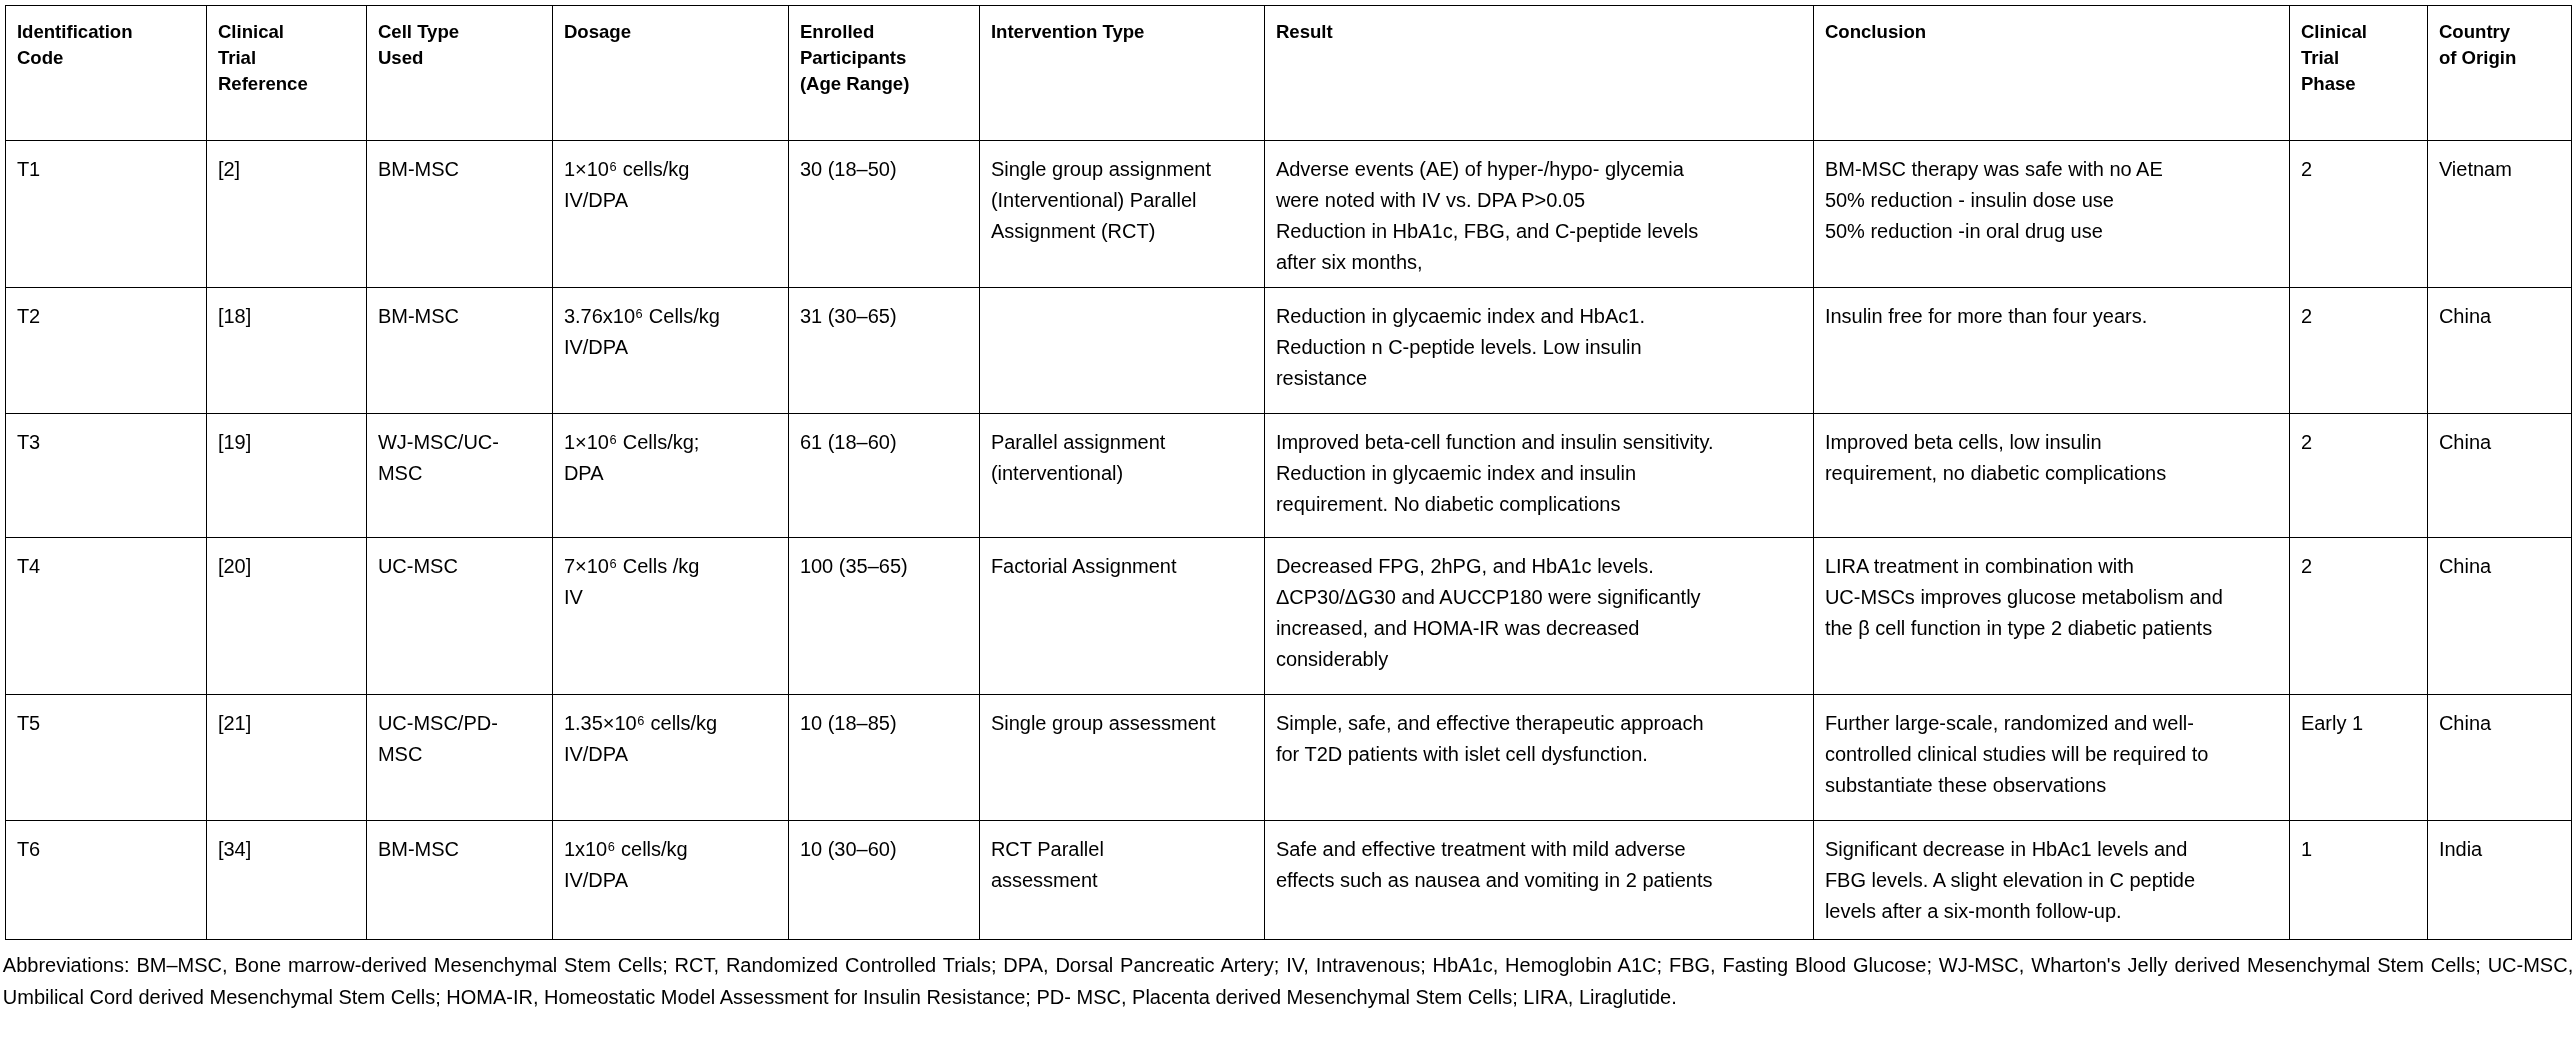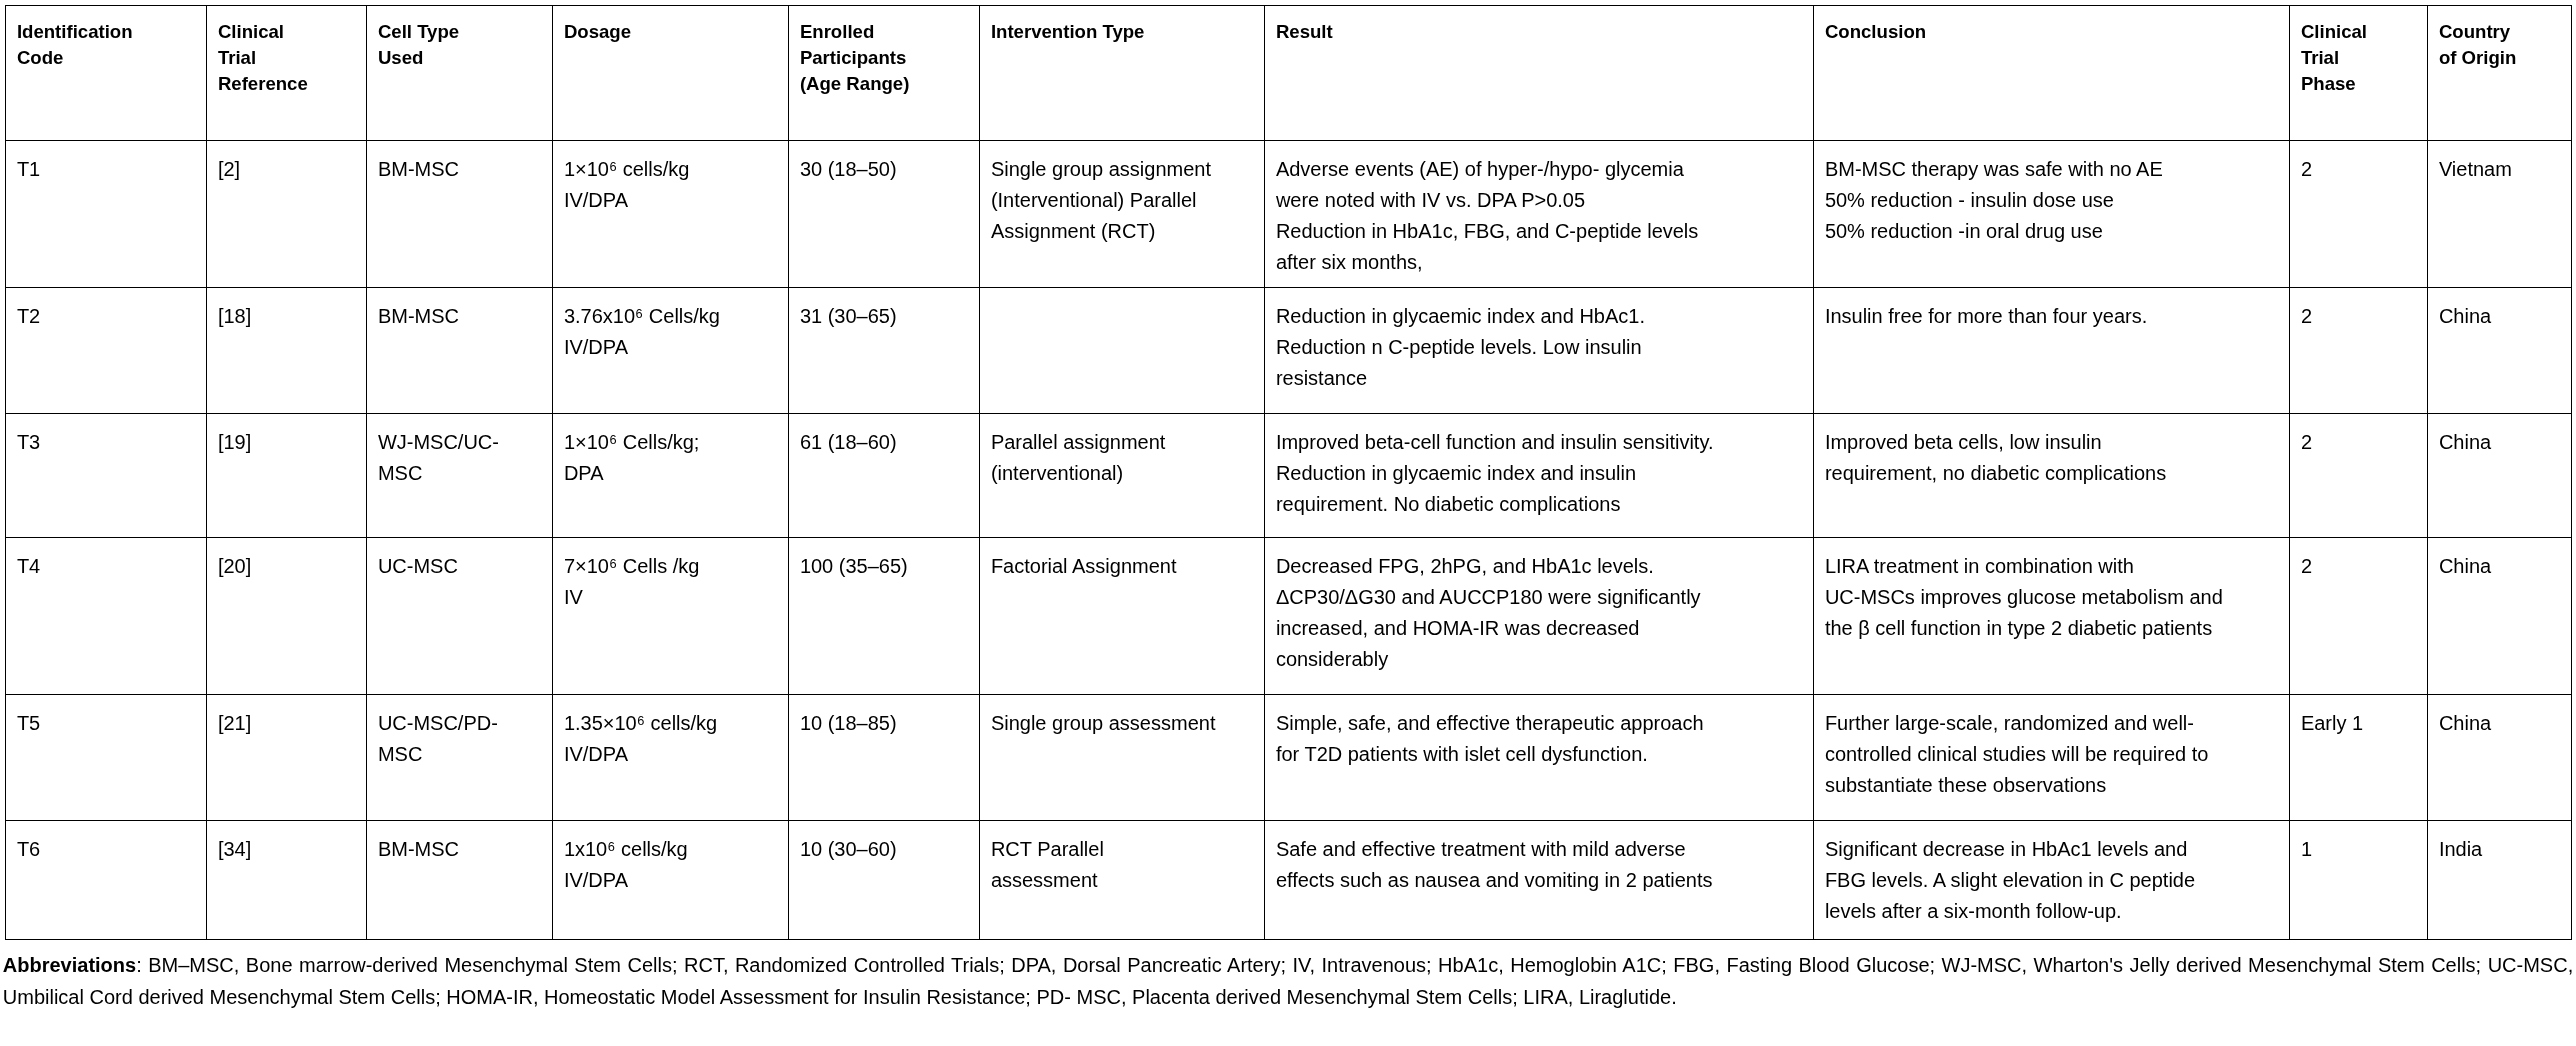--- a/index.html
+++ b/index.html
@@ -40,21 +40,21 @@
     font-weight: normal;
     line-height: 1.55;
   }
   .footnote {
     margin: 9.3px 2.8px 0 2.8px;
     font-size: 20px;
     line-height: 1.6;
     text-align: justify;
   }
   .footnote .fn-label {
-    font-weight: bold;
+    font-weight: normal;
   }
 </style>
 </head>
 <body>
 
 <table class="trials">
   <colgroup>
     <col style="width:201px">
     <col style="width:160px">
     <col style="width:186px">

